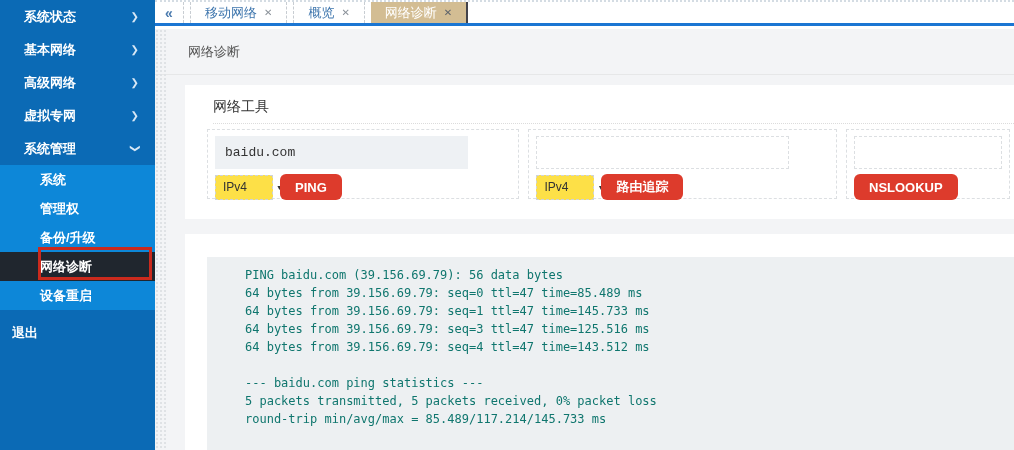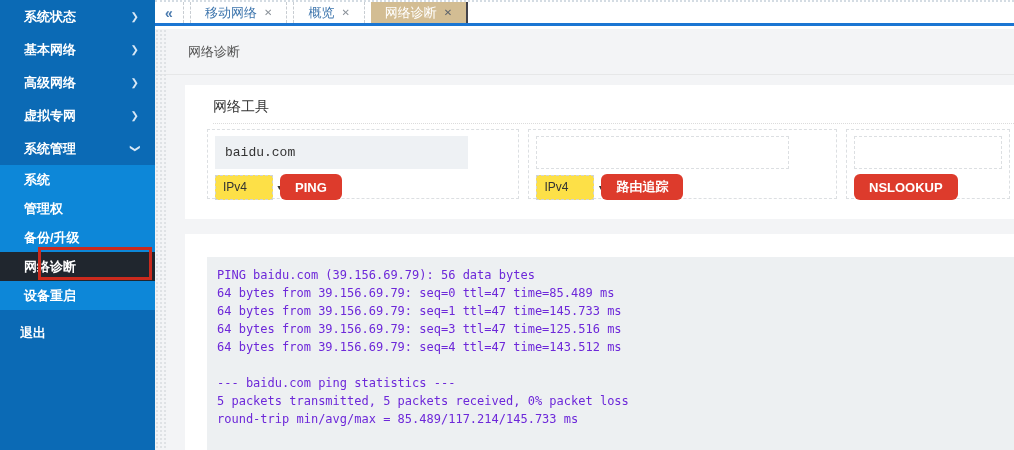--- a/index.html
+++ b/index.html
@@ -8,24 +8,24 @@
     font-family:"Liberation Sans","DejaVu Sans",sans-serif;
     background:#ffffff;
   }
   
   .sidebar{position:absolute;left:0;top:0;width:155px;height:450px;background:#0b6ab5;}
   .menu-item{height:33px;display:flex;align-items:center;padding-left:24px;
     color:#fff;font-size:13px;font-weight:bold;position:relative;cursor:pointer;}
   .menu-item .chev{position:absolute;right:16px;font-size:10px;color:#d8e8f6;font-weight:normal;}
   .chev.down{display:inline-block;transform:rotate(90deg);}
   .submenu{background:#0d87d8;padding:0;}
-  .submenu-item{height:29px;display:flex;align-items:center;padding-left:24px;
+  .submenu-item{height:29px;display:flex;align-items:center;padding-left:40px;
     color:#fff;font-size:13px;font-weight:bold;cursor:pointer;}
   .submenu-item.active{background:#20262e;}
-  .logout{height:33px;display:flex;align-items:center;padding-left:20px;margin-top:6px;
+  .logout{height:33px;display:flex;align-items:center;padding-left:12px;margin-top:6px;
     color:#fff;font-size:13px;font-weight:bold;cursor:pointer;}
   .highlight-box{position:absolute;left:38px;top:247px;width:108px;height:27px;
     border:3px solid #cb2a1d;pointer-events:none;}
   
   .main{position:absolute;left:155px;top:0;right:0;height:450px;}
   .tabbar{height:26px;background:#fff;border-bottom:3px solid #1b76d3;
     border-top:2px dotted #d4dce3;display:flex;align-items:stretch;box-sizing:border-box;}
   .collapse-cell{width:28px;display:flex;align-items:center;justify-content:center;
     border-right:1px dashed #c8cdd2;color:#4a7aae;font-size:14px;font-weight:bold;cursor:pointer;}
   .tab{display:flex;align-items:center;gap:7px;padding:0 14px;margin-left:6px;
@@ -60,21 +60,21 @@
     font-size:12px;color:#333;display:flex;align-items:center;justify-content:space-between;
     padding:0 7px;cursor:pointer;gap:29px;}
   .ip-select .caret{font-size:7px;color:#333;}
   .btn{height:26px;padding:0 15px;background:#dd3b2c;color:#fff;border:none;border-radius:6px;
     font-size:13px;font-weight:bold;margin-left:7px;cursor:pointer;
     font-family:"Liberation Sans",sans-serif;}
   .section-ns .btn{margin-left:0;}
   .panel-results{margin-top:15px;min-height:240px;padding:23px 0 0 22px;box-sizing:border-box;}
   .output-box{background:#edf0f2;padding:9px 0 30px 10px;min-height:190px;}
   .out-line{font-family:"DejaVu Sans Mono","Liberation Mono",monospace;font-size:12px;
-    line-height:18px;min-height:18px;color:#6d28d9;white-space:pre;}
+    line-height:18px;min-height:18px;color:#0f766e;white-space:pre;margin-left:28px;}
 </style>
 </head>
 <body>
 
 <div class="sidebar">
   <div class="menu-item">
     <span>系统状态</span>
     <span class="chev">❯</span>
   </div>
   <div class="menu-item">

